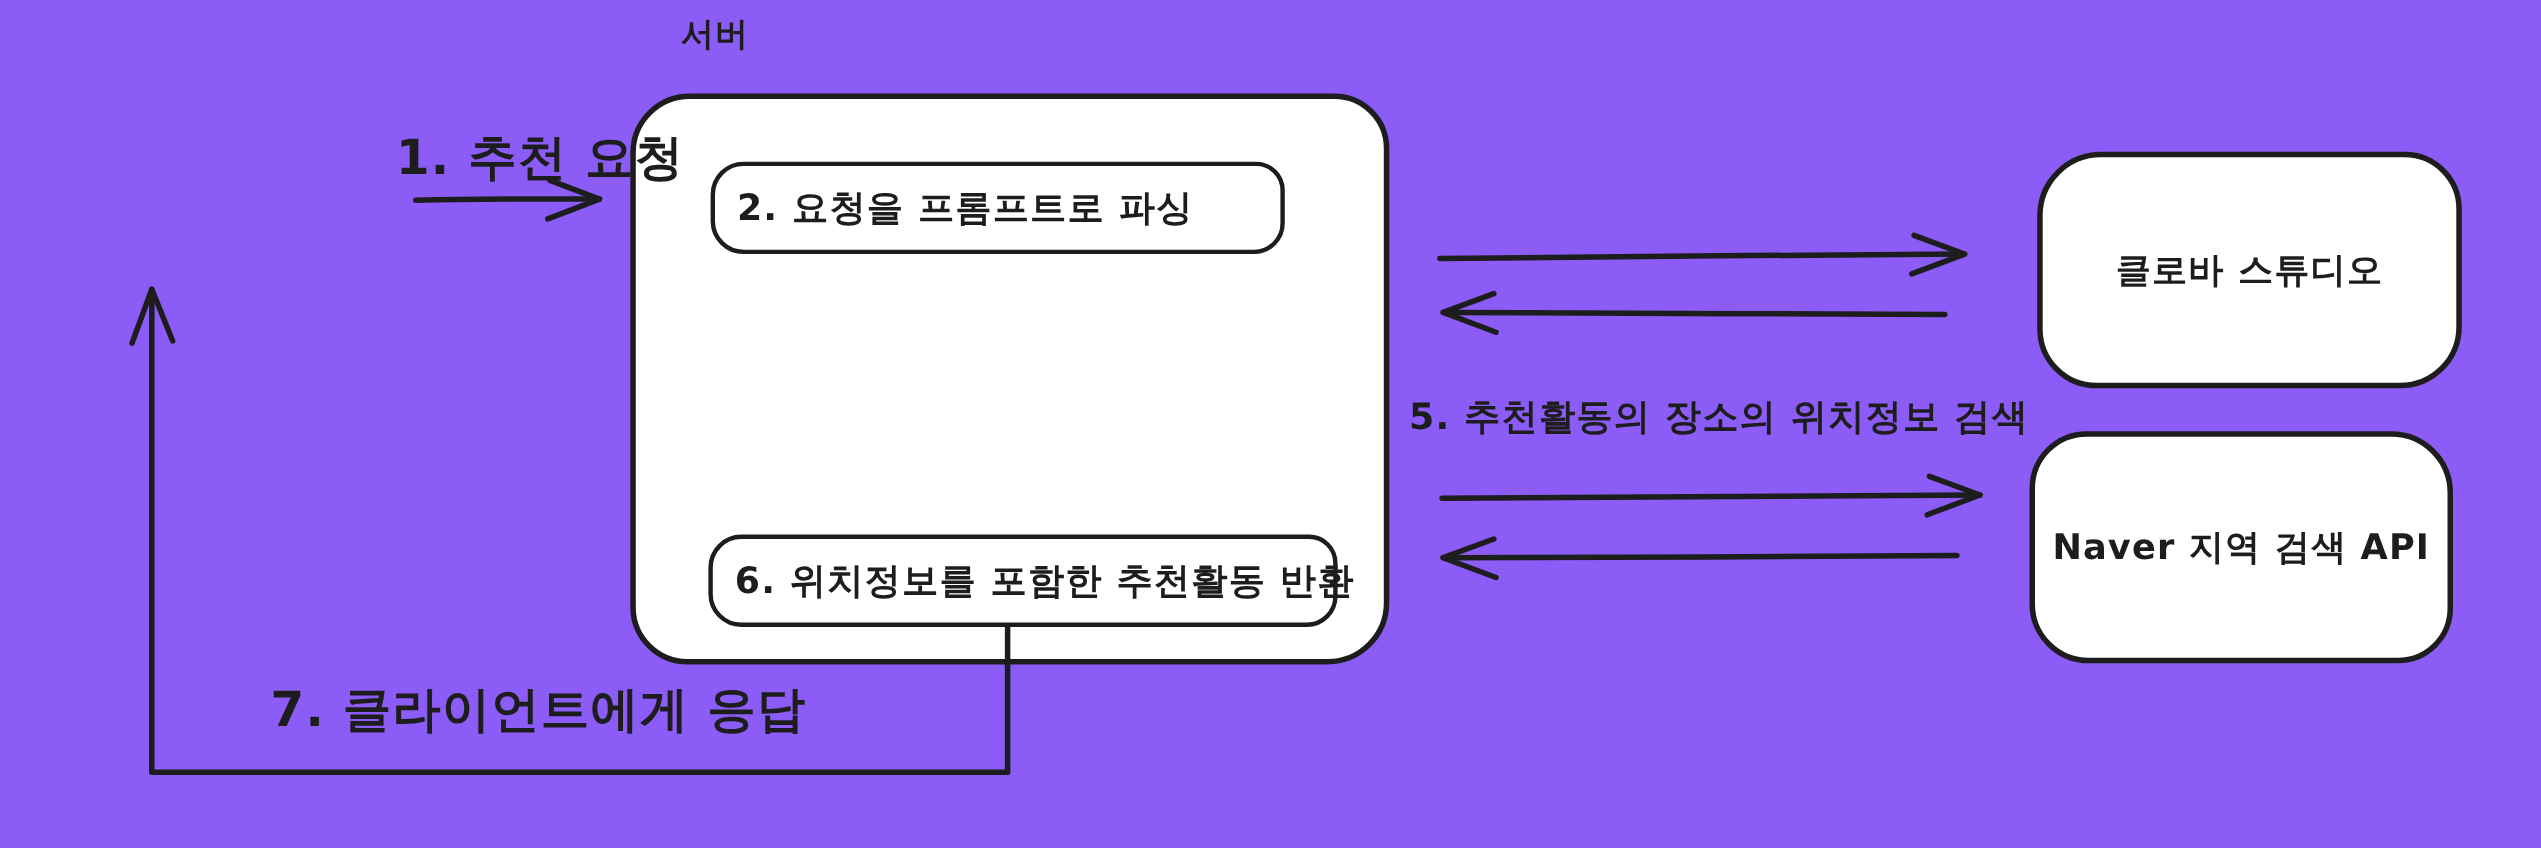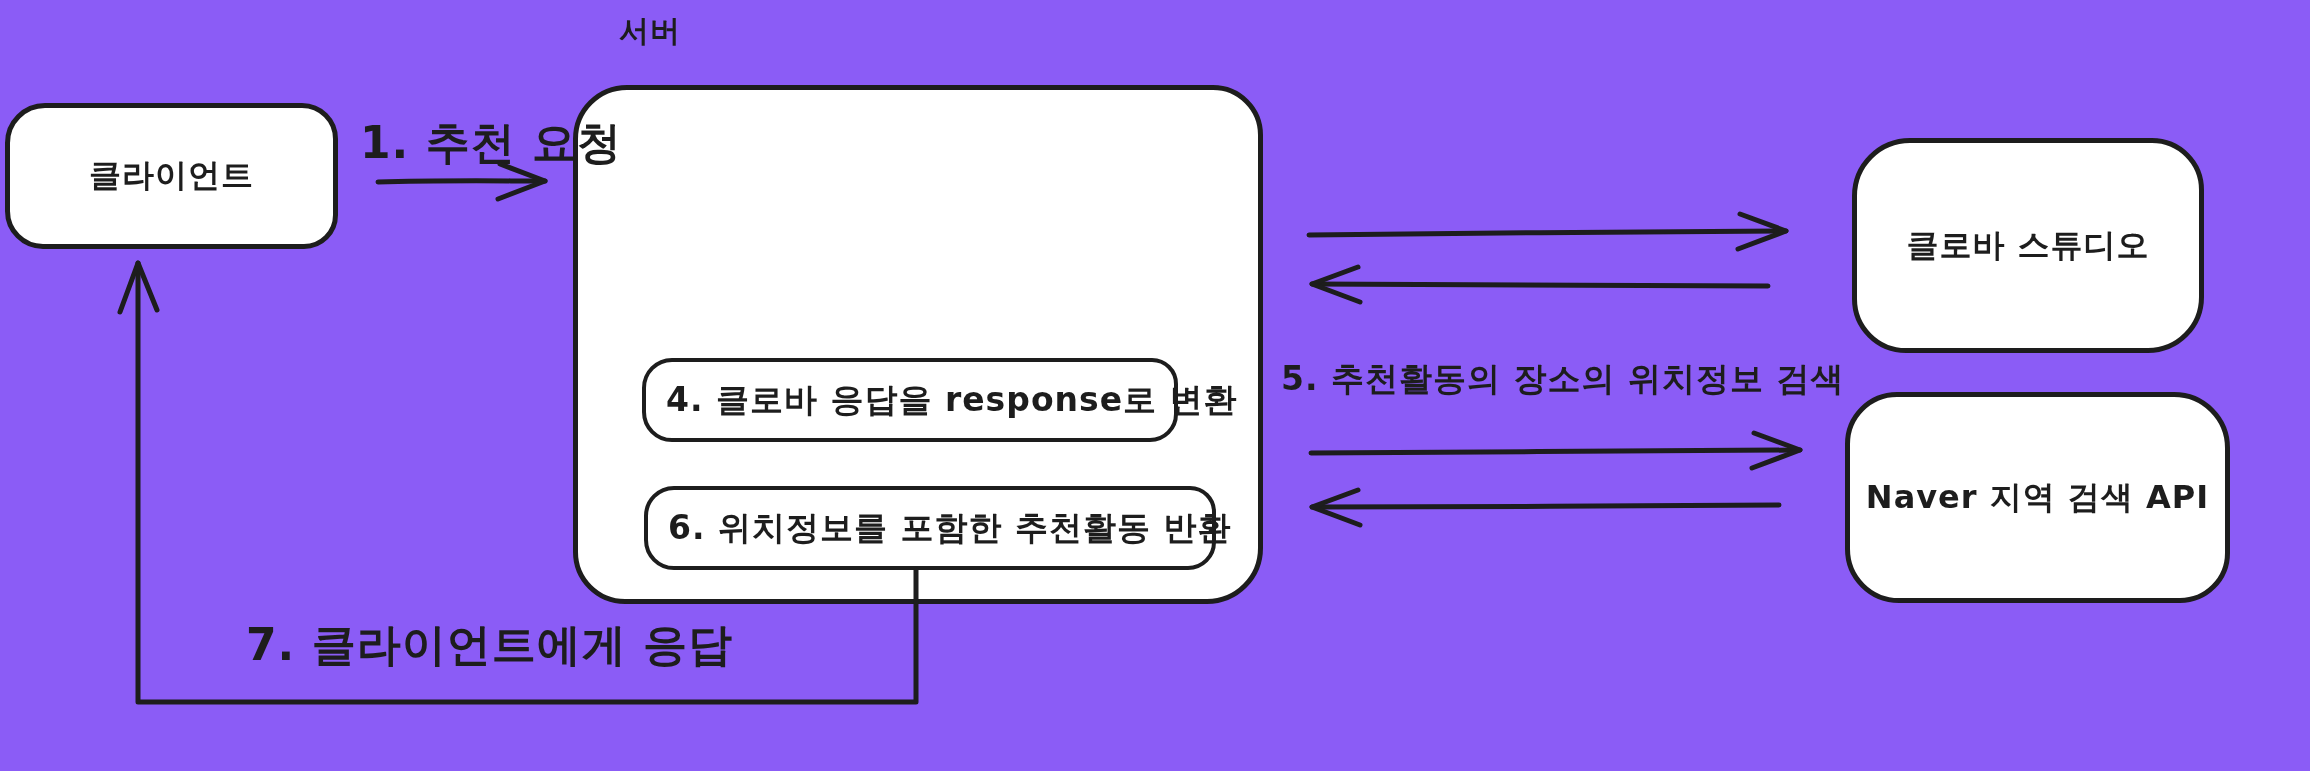--- a/index.html
+++ b/index.html
@@ -42,21 +42,21 @@
     border-radius: 30px 26px 28px 30px;
     justify-content: flex-start;
     padding-left: 20px;
     font-size: 33px;
   }
   .step-2 { left: 646px; top: 147px; width: 522px; height: 84px; }
   .step-3 { left: 645px; top: 252px; width: 519px; height: 84px; }
   .step-4 { left: 642px; top: 358px; width: 536px; height: 84px; }
   .step-6 { left: 644px; top: 486px; width: 572px; height: 84px; }
   .node-clova {
-    left: 1852px; top: 138px; width: 352px; height: 215px;
+    left: 1852px; top: 138px; width: 386px; height: 215px;
     border-radius: 58px 52px 56px 54px;
   }
   .node-naver {
     left: 1845px; top: 392px; width: 385px; height: 211px;
     border-radius: 52px 56px 50px 54px;
   }
   .free-label {
     position: absolute;
     font-size: 44px;
     font-weight: 600;
@@ -83,28 +83,25 @@
     stroke-linejoin: round;
   }
 </style>
 </head>
 <body>
 
 <div class="canvas">
 
   <div class="free-label label-server-group">서버</div>
 
-  <div class="node node-client">
-    <span>클라이언트</span>
-  </div>
 
   <div class="node node-server"></div>
 
-  <div class="node step step-4">
-    <span>4. 클로바 응답을 response로 변환</span>
+  <div class="node step step-2">
+    <span>2. 요청을 프롬프트로 파싱</span>
   </div>
   <div class="node step step-6">
     <span>6. 위치정보를 포함한 추천활동 반환</span>
   </div>
 
   <div class="node node-clova">
     <span>클로바 스튜디오</span>
   </div>
 
   <div class="node node-naver">

